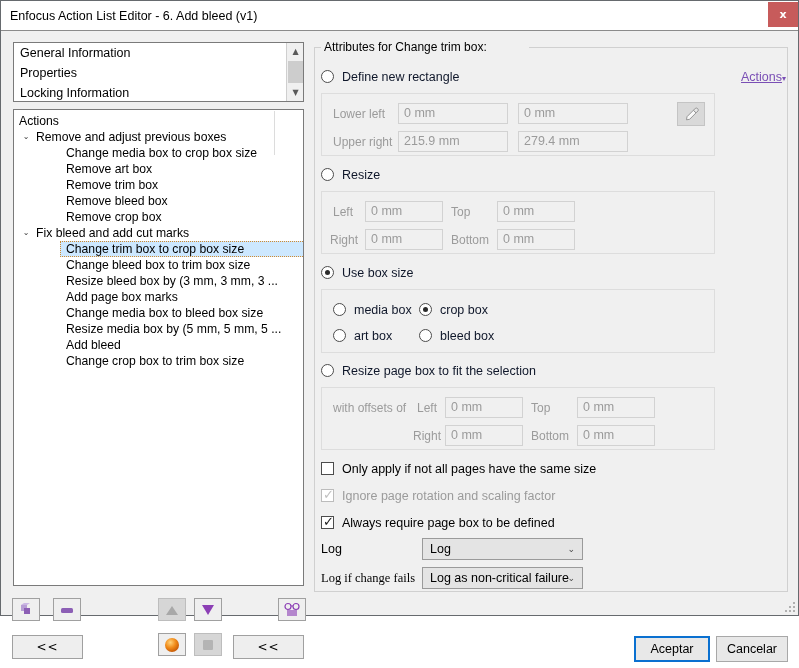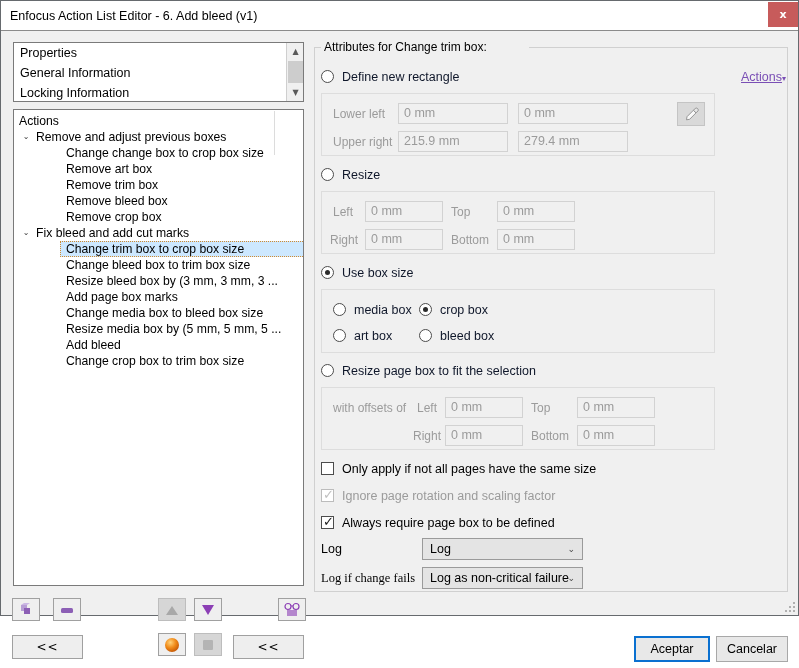--- a/index.html
+++ b/index.html
@@ -298,40 +298,40 @@
 <body>
 
 <div class="window">
 
   <div class="titlebar">
     <div class="titlebar-text">Enfocus Action List Editor - 6. Add bleed (v1)</div>
     <div class="close-btn">x</div>
   </div>
 
   <div class="props-list">
+    <div class="props-item">General Information</div>
     <div class="props-item">Properties</div>
-    <div class="props-item">General Information</div>
     <div class="props-item">Locking Information</div>
     <div class="vscroll">
       <div class="arrow up">▲</div>
       <div class="thumb"></div>
       <div class="arrow down">▼</div>
     </div>
   </div>
 
   <div class="tree">
     <div class="tree-divider"></div>
     <div style="padding-top:3px">
       <div class="tree-row header">Actions</div>
 
       <div class="tree-row group">
         <span class="twisty">⌄</span>
         <span>Remove and adjust previous boxes</span>
       </div>
-      <div class="tree-row leaf">Change change box to crop box size</div>
+      <div class="tree-row leaf">Change media box to crop box size</div>
       <div class="tree-row leaf">Remove art box</div>
       <div class="tree-row leaf">Remove trim box</div>
       <div class="tree-row leaf">Remove bleed box</div>
       <div class="tree-row leaf">Remove crop box</div>
 
       <div class="tree-row group">
         <span class="twisty">⌄</span>
         <span>Fix bleed and add cut marks</span>
       </div>
       <div class="tree-row selected">Change trim box to crop box size</div>

